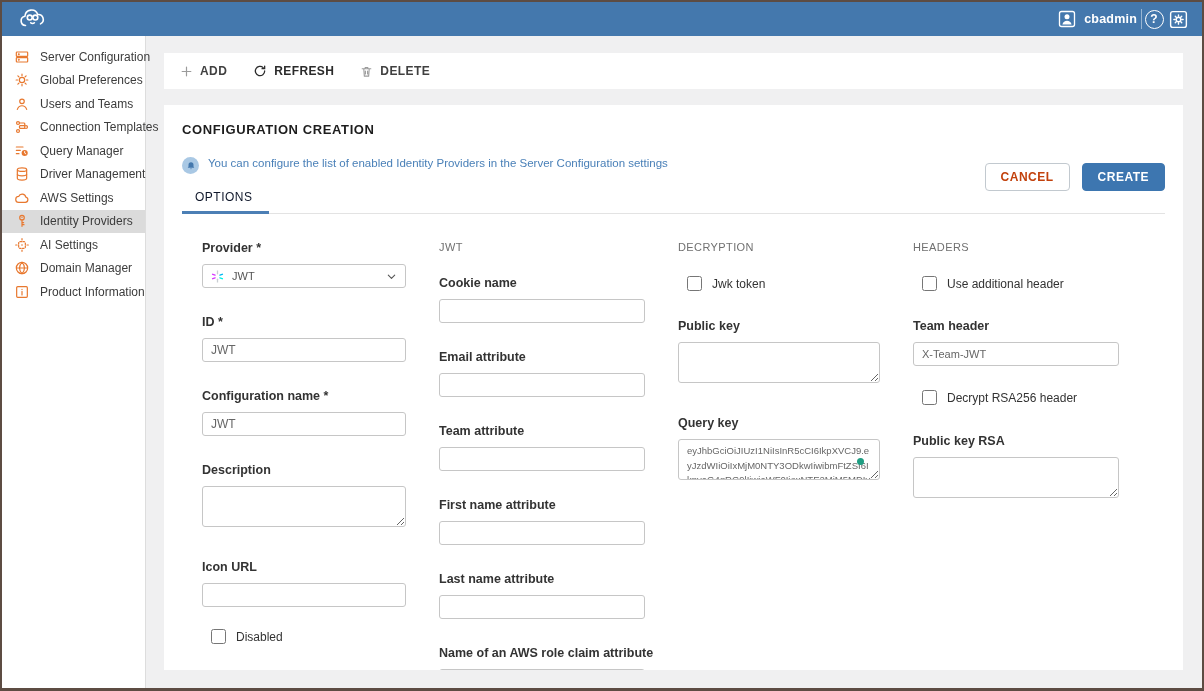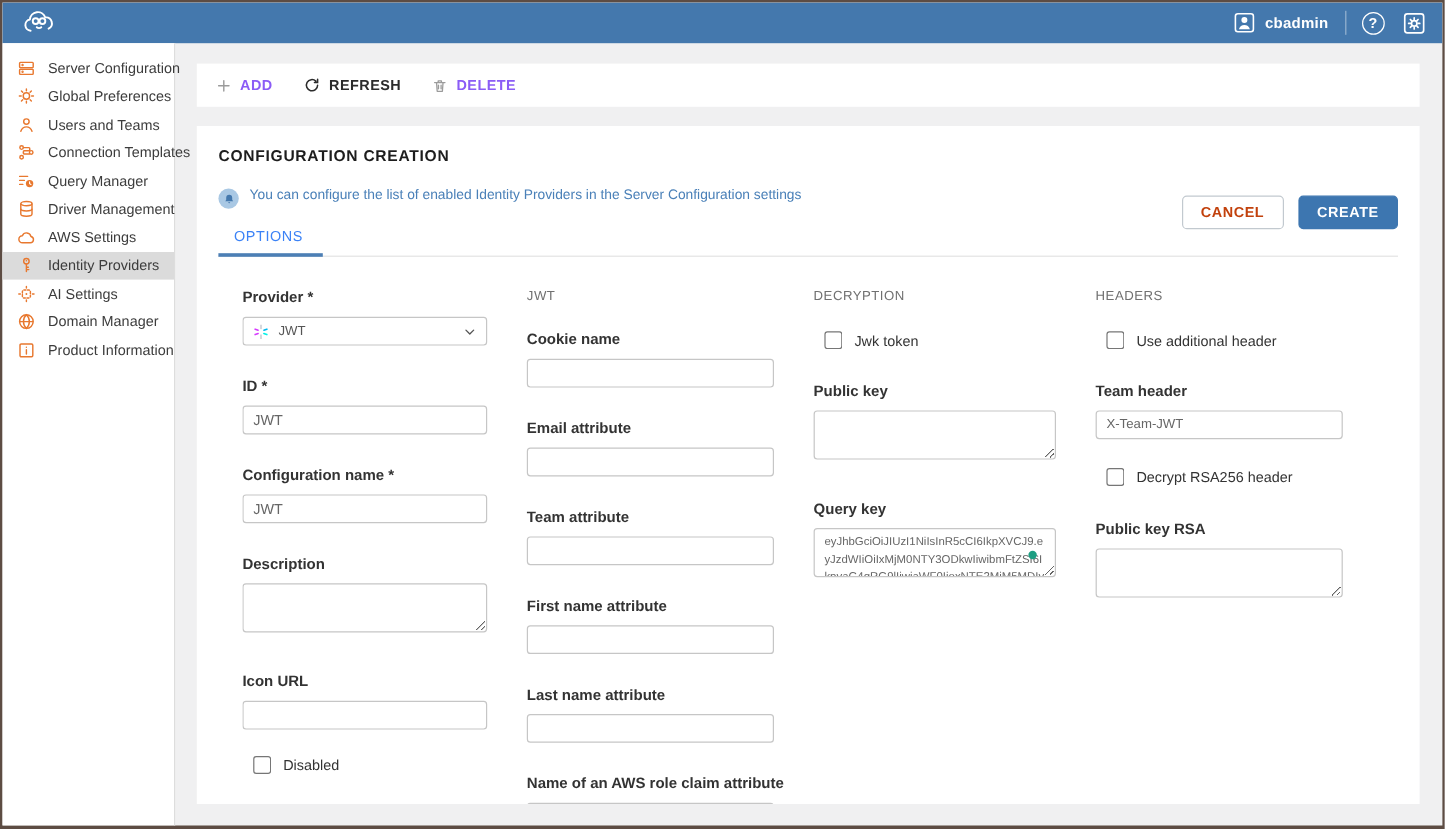--- a/index.html
+++ b/index.html
@@ -2,49 +2,49 @@
 <html><head>
 <meta charset="utf-8">
 <style>
   * { margin:0; padding:0; box-sizing:border-box; }
   html,body { width:1204px; height:691px; font-family:"Liberation Sans", sans-serif; background:#fff; }
   .page { width:1204px; height:691px; border:2px solid #5D4C43; border-bottom-width:3px; display:flex; flex-direction:column; overflow:hidden; background:#F0F0F1; }
 
   
   .topbar { height:34px; background:#4478AD; display:flex; align-items:center; justify-content:space-between; padding:0 12px 0 16px; flex:0 0 auto; }
   .logo svg { display:block; }
-  .topbar-right { display:flex; align-items:center; gap:10px; color:#fff; }
+  .topbar-right { display:flex; align-items:center; color:#fff; }
   .user-chip { display:flex; align-items:center; gap:7px; cursor:pointer; padding:2px 4px; }
   .user-chip span { font-size:12.5px; font-weight:bold; letter-spacing:.2px; }
   .topbar-sep { width:1px; height:20px; background:rgba(255,255,255,.45); }
   .icon-btn { width:24px; height:24px; display:flex; align-items:center; justify-content:center; cursor:pointer; }
   .help-circle { width:19px; height:19px; border:1.7px solid #fff; border-radius:50%; color:#fff; font-size:12px; font-weight:bold; display:flex; align-items:center; justify-content:center; }
 
   
   .content { flex:1; display:flex; min-height:0; }
   .sidebar { width:144px; background:#fff; border-right:1px solid #DDD; padding-top:9px; flex:0 0 auto; }
   .side-item { height:23.5px; display:flex; align-items:center; gap:10px; padding-left:12px; font-size:12px; color:#3c3c3c; cursor:pointer; white-space:nowrap; }
   .side-item.selected { background:#DBDBDB; }
   .side-item svg { flex:0 0 auto; }
 
   .main { flex:1; padding:17px 19px 18px 18px; display:flex; flex-direction:column; min-width:0; }
   .toolbar { background:#fff; height:36px; display:flex; align-items:center; gap:26px; padding:0 16px; flex:0 0 auto; }
   .tool-btn { display:flex; align-items:center; gap:7px; font-size:12px; font-weight:bold; letter-spacing:.4px; cursor:pointer; }
-  .tool-btn.disabled { color:#8b5cf6; cursor:default;justify-content:space-between; }
+  .tool-btn.disabled { color:#404040; cursor:default;justify-content:space-between; }
   .tool-btn.enabled { color:#2B2B2B; }
 
   
   .panel { background:#fff; margin-top:16px; flex:1; padding:15px 18px 0 18px; overflow:hidden; display:flex; flex-direction:column; }
   .panel-title { font-size:13px; font-weight:bold; letter-spacing:.6px; color:#1d1d1d; margin:2px 0 20px 0; }
   .panel-head { position:relative; }
   .info-row { display:flex; align-items:flex-start; gap:9px; margin-bottom:10px; }
   .bell-badge { width:17px; height:17px; border-radius:50%; background:#A9C8E4; display:flex; align-items:center; justify-content:center; flex:0 0 auto; }
   .info-text { font-size:11.5px; color:#4A80B8; }
   .tabbar { border-bottom:1px solid #E3E3E3; display:flex; }
-  .tab { font-size:12px; letter-spacing:.5px; color:#3b82f6; padding:6px 16px 7px 13px; border-bottom:3px solid #4C7FB5; margin-bottom:-1px; cursor:pointer; }
+  .tab { font-size:12px; letter-spacing:.5px; color:#0f172a; padding:6px 16px 7px 13px; border-bottom:3px solid #4C7FB5; margin-bottom:-1px; cursor:pointer; }
   .panel-actions { position:absolute; right:0; top:6px; display:flex; gap:12px; }
   .btn { font-size:12px; font-weight:bold; letter-spacing:.5px; border-radius:4px; padding:6px 15px; cursor:pointer; border:1px solid transparent; }
   .btn-cancel { background:#fff; border-color:#C2C9CF; color:#c2410c; }
   .btn-create { background:#3D76B0; border-color:#3D76B0; color:#fff; }
 
   
   .form-grid { margin:27px 0 0 20px; display:grid; grid-template-columns:204px 206px 202px 206px; column-gap:33px; overflow:hidden; }
   .sec-head { font-size:11px; color:#707070; letter-spacing:.4px; margin-bottom:22px; height:13px; }
   .field { margin-bottom:27px; }
   .field label { display:block; font-size:12.5px; font-weight:bold; color:#333; margin-bottom:9px; white-space:nowrap; }

